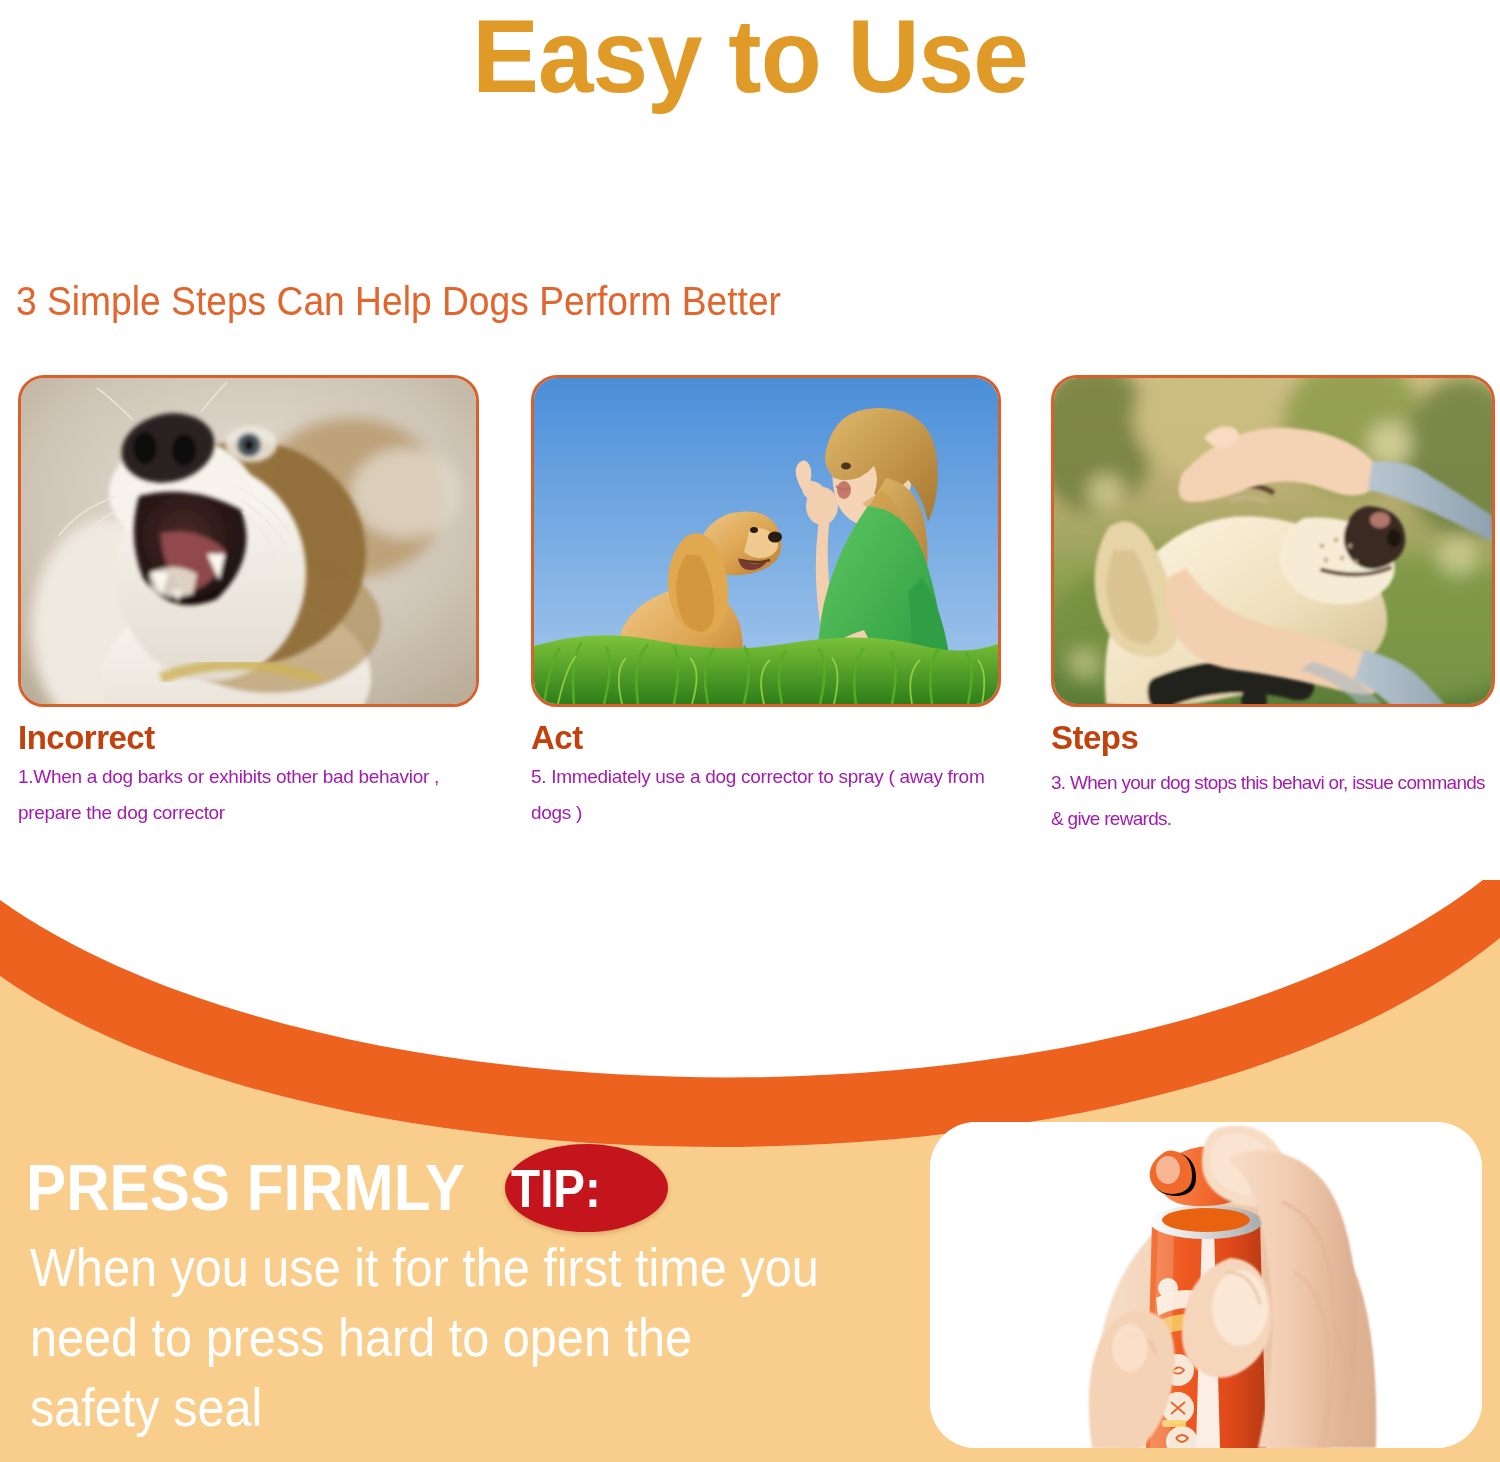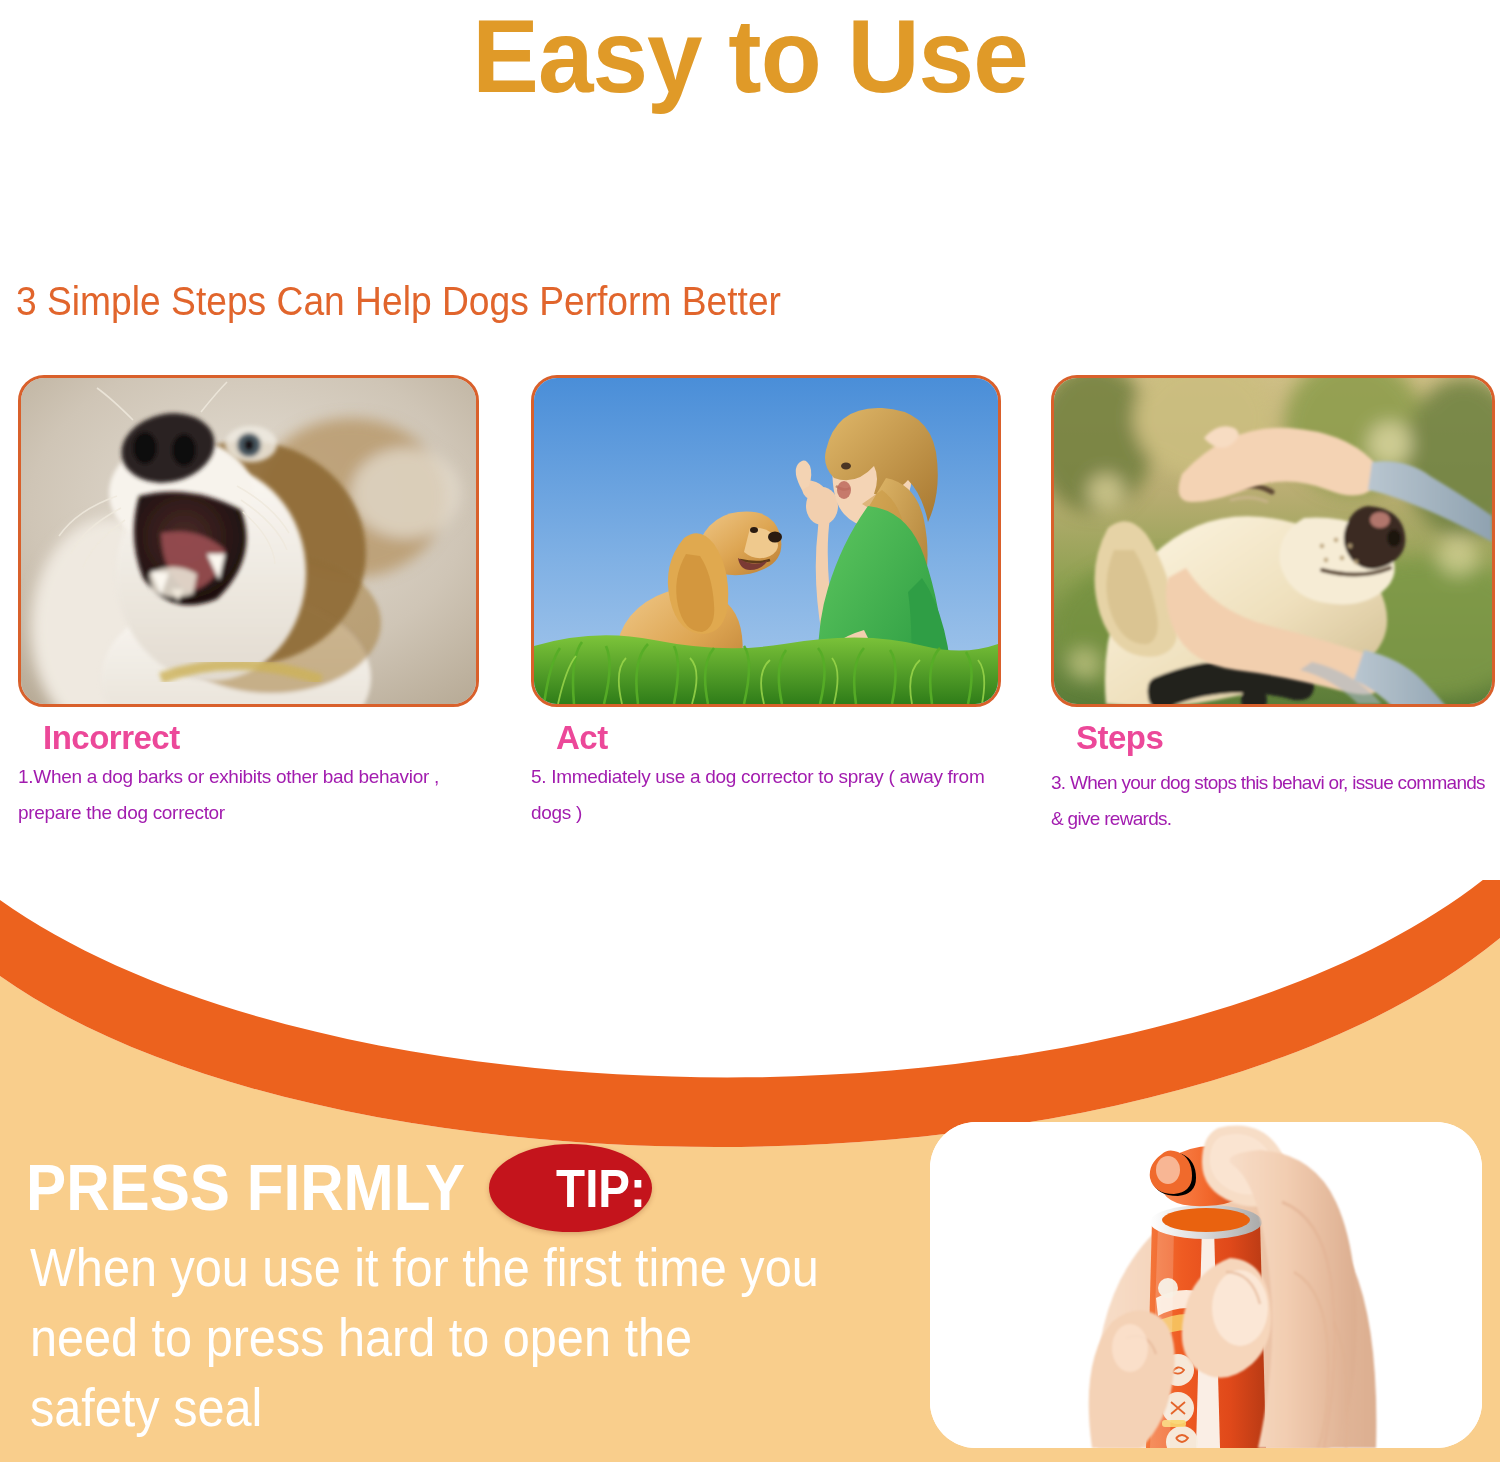--- a/index.html
+++ b/index.html
@@ -71,23 +71,22 @@
     background: #ddd;
   }
   .photo > svg { display: block; width: 100%; height: 100%; }
 
   .step-head {
     margin-top: 12px;
     font-family: "Liberation Sans", sans-serif;
     font-weight: bold;
     font-size: 33px;
     line-height: 38px;
-    color: #ec4899;
+    color: #c2410c;
     letter-spacing: -0.5px;
-    margin-left: 25px;
   }
   .step-body {
     margin-top: 2px;
     font-family: "Liberation Sans", sans-serif;
     font-weight: normal;
     font-size: 19px;
     line-height: 36px;
     color: #a21caf;
     letter-spacing: -0.3px;
   }
@@ -104,41 +103,42 @@
   }
   .lower svg { display: block; }
 
   
   .press-row {
     position: absolute;
     left: 26px;
     top: 1144px;
     display: flex;
     align-items: center;
+    gap: 16px;
   }
   .press-firmly {
     font-family: "Liberation Sans", sans-serif;
     font-weight: bold;
     font-size: 64px;
     line-height: 66px;
     color: #FFFFFF;
     letter-spacing: 0px;
     transform: scaleX(0.94);
     transform-origin: left center;
     white-space: nowrap;
   }
   .tip-badge {
     position: relative;
     width: 163px;
     height: 88px;
     border-radius: 50%;
     background: #C4141C;
     display: flex;
     align-items: center;
-    justify-content: flex-end;
+    justify-content: flex-start;
     margin-left: -4px;
     box-shadow: 0 2px 5px rgba(120,40,10,0.25);
   }
   .tip-badge-text {
     font-family: "Liberation Sans", sans-serif;
     font-weight: bold;
     font-size: 54px;
     line-height: 54px;
     color: #FFFFFF;
     transform: scaleX(0.88);

